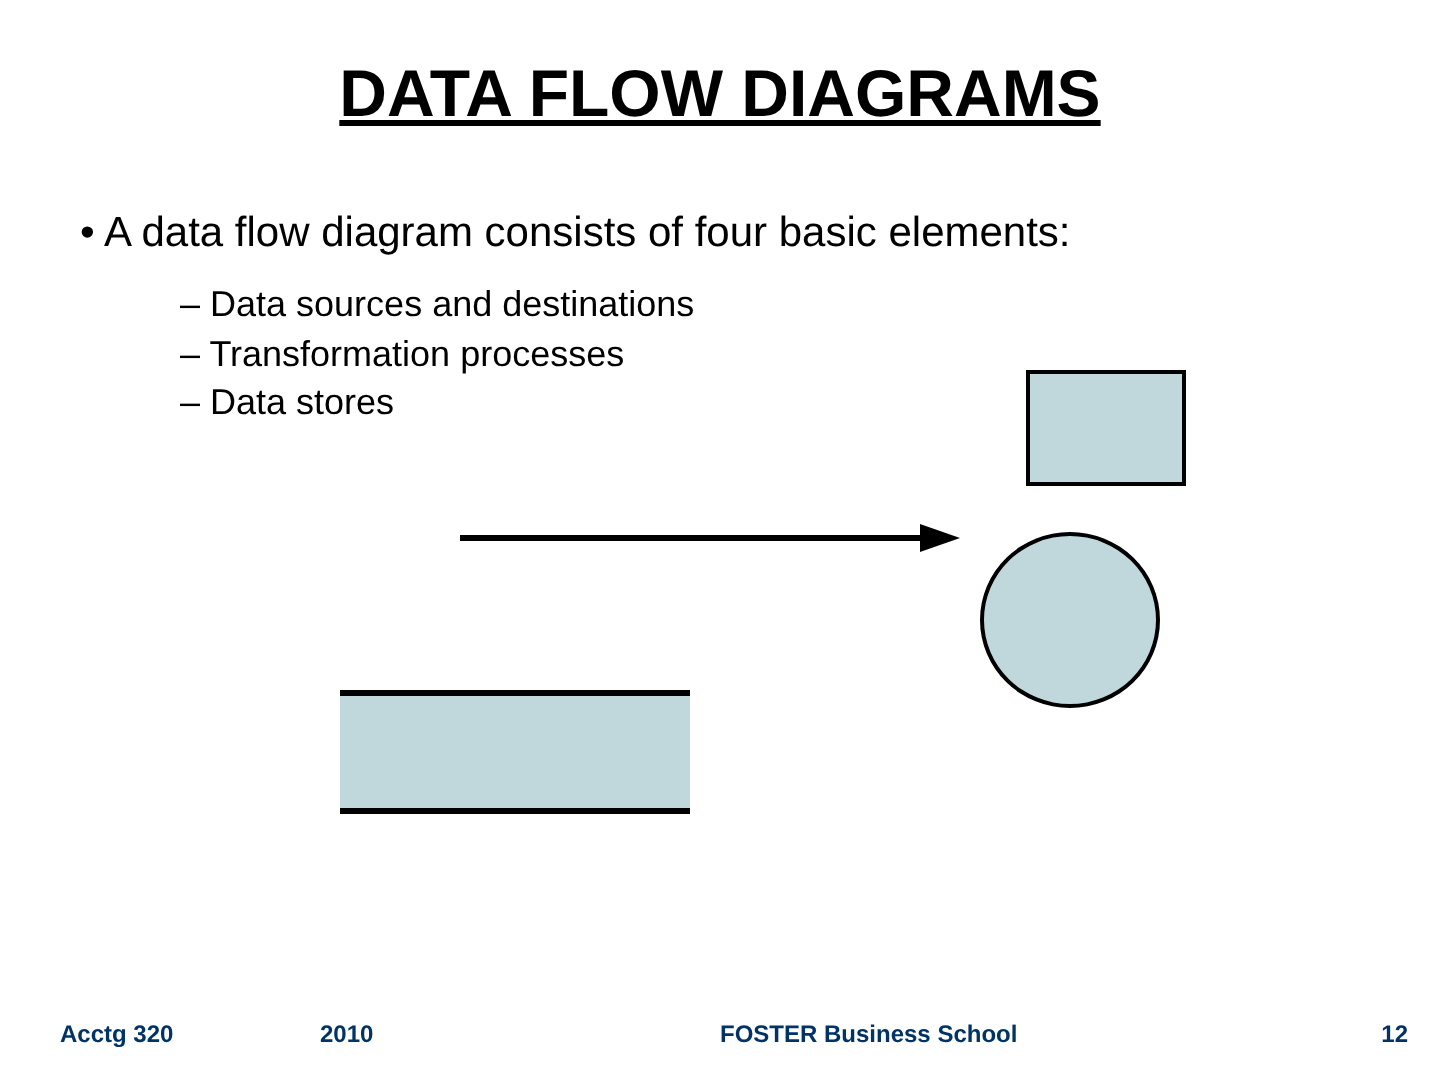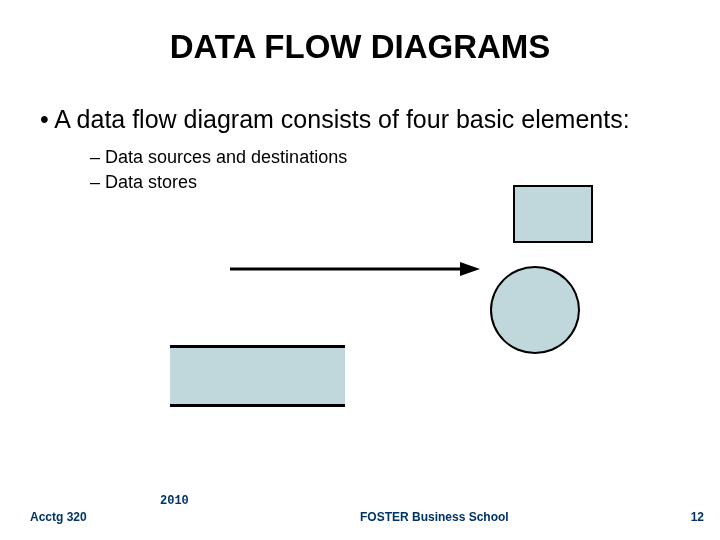--- a/index.html
+++ b/index.html
@@ -10,26 +10,27 @@
     font-family: Arial, Helvetica, sans-serif;
     position: relative;
     overflow: hidden;
   }
   .title {
     text-align: center;
     font-size: 33px;
     font-weight: bold;
     color: #000;
     padding-top: 28px;
+    text-decoration: underline;
   }
   .content {
     padding: 38px 40px 0 40px;
   }
   .bullet-main {
-    font-size: 25px;
+    font-size: 21px;
     color: #000;
     line-height: 1.25;
     padding-left: 22px;
     text-indent: -22px;
   }
   .bullet-main::before {
     content: "• ";
   }
   .sublist {
     padding-top: 10px;
@@ -43,21 +44,21 @@
   .footer {
     position: absolute;
     bottom: 16px;
     left: 0;
     width: 100%;
     font-size: 12px;
     font-weight: bold;
     color: #003366;
   }
   .footer-left { position: absolute; left: 30px; bottom: 0; margin-top: 20px; }
-  .footer-year { position: absolute; left: 160px; bottom: 16px; font-family: Liberation Mono, monospace; }
+  .footer-year { position: absolute; left: 160px; bottom: 0; }
   .footer-center { position: absolute; left: 360px; bottom: 0; }
   .footer-page { position: absolute; right: 16px; bottom: 0; }
 
   .shape-rect {
     position: absolute;
     left: 513px;
     top: 185px;
     width: 80px;
     height: 58px;
     background: #c0d7dc;
@@ -91,20 +92,21 @@
 </style>
 </head>
 <body>
 
 <h1 class="title">DATA FLOW DIAGRAMS</h1>
 
 <div class="content">
   <p class="bullet-main">A data flow diagram consists of four basic elements:</p>
   <div class="sublist">
     <div class="sub-item">– <span>Data sources and destinations</span></div>
+    <div class="sub-item">– <span>Transformation processes</span></div>
     <div class="sub-item">– <span>Data stores</span></div>
   </div>
 </div>
 
 <div class="shape-rect"></div>
 
 <svg class="shape-arrow" width="250" height="20">
   <line x1="0" y1="10" x2="235" y2="10" stroke="#000" stroke-width="3"></line>
   <polygon points="250,10 230,3 230,17" fill="#000"></polygon>
 </svg>

